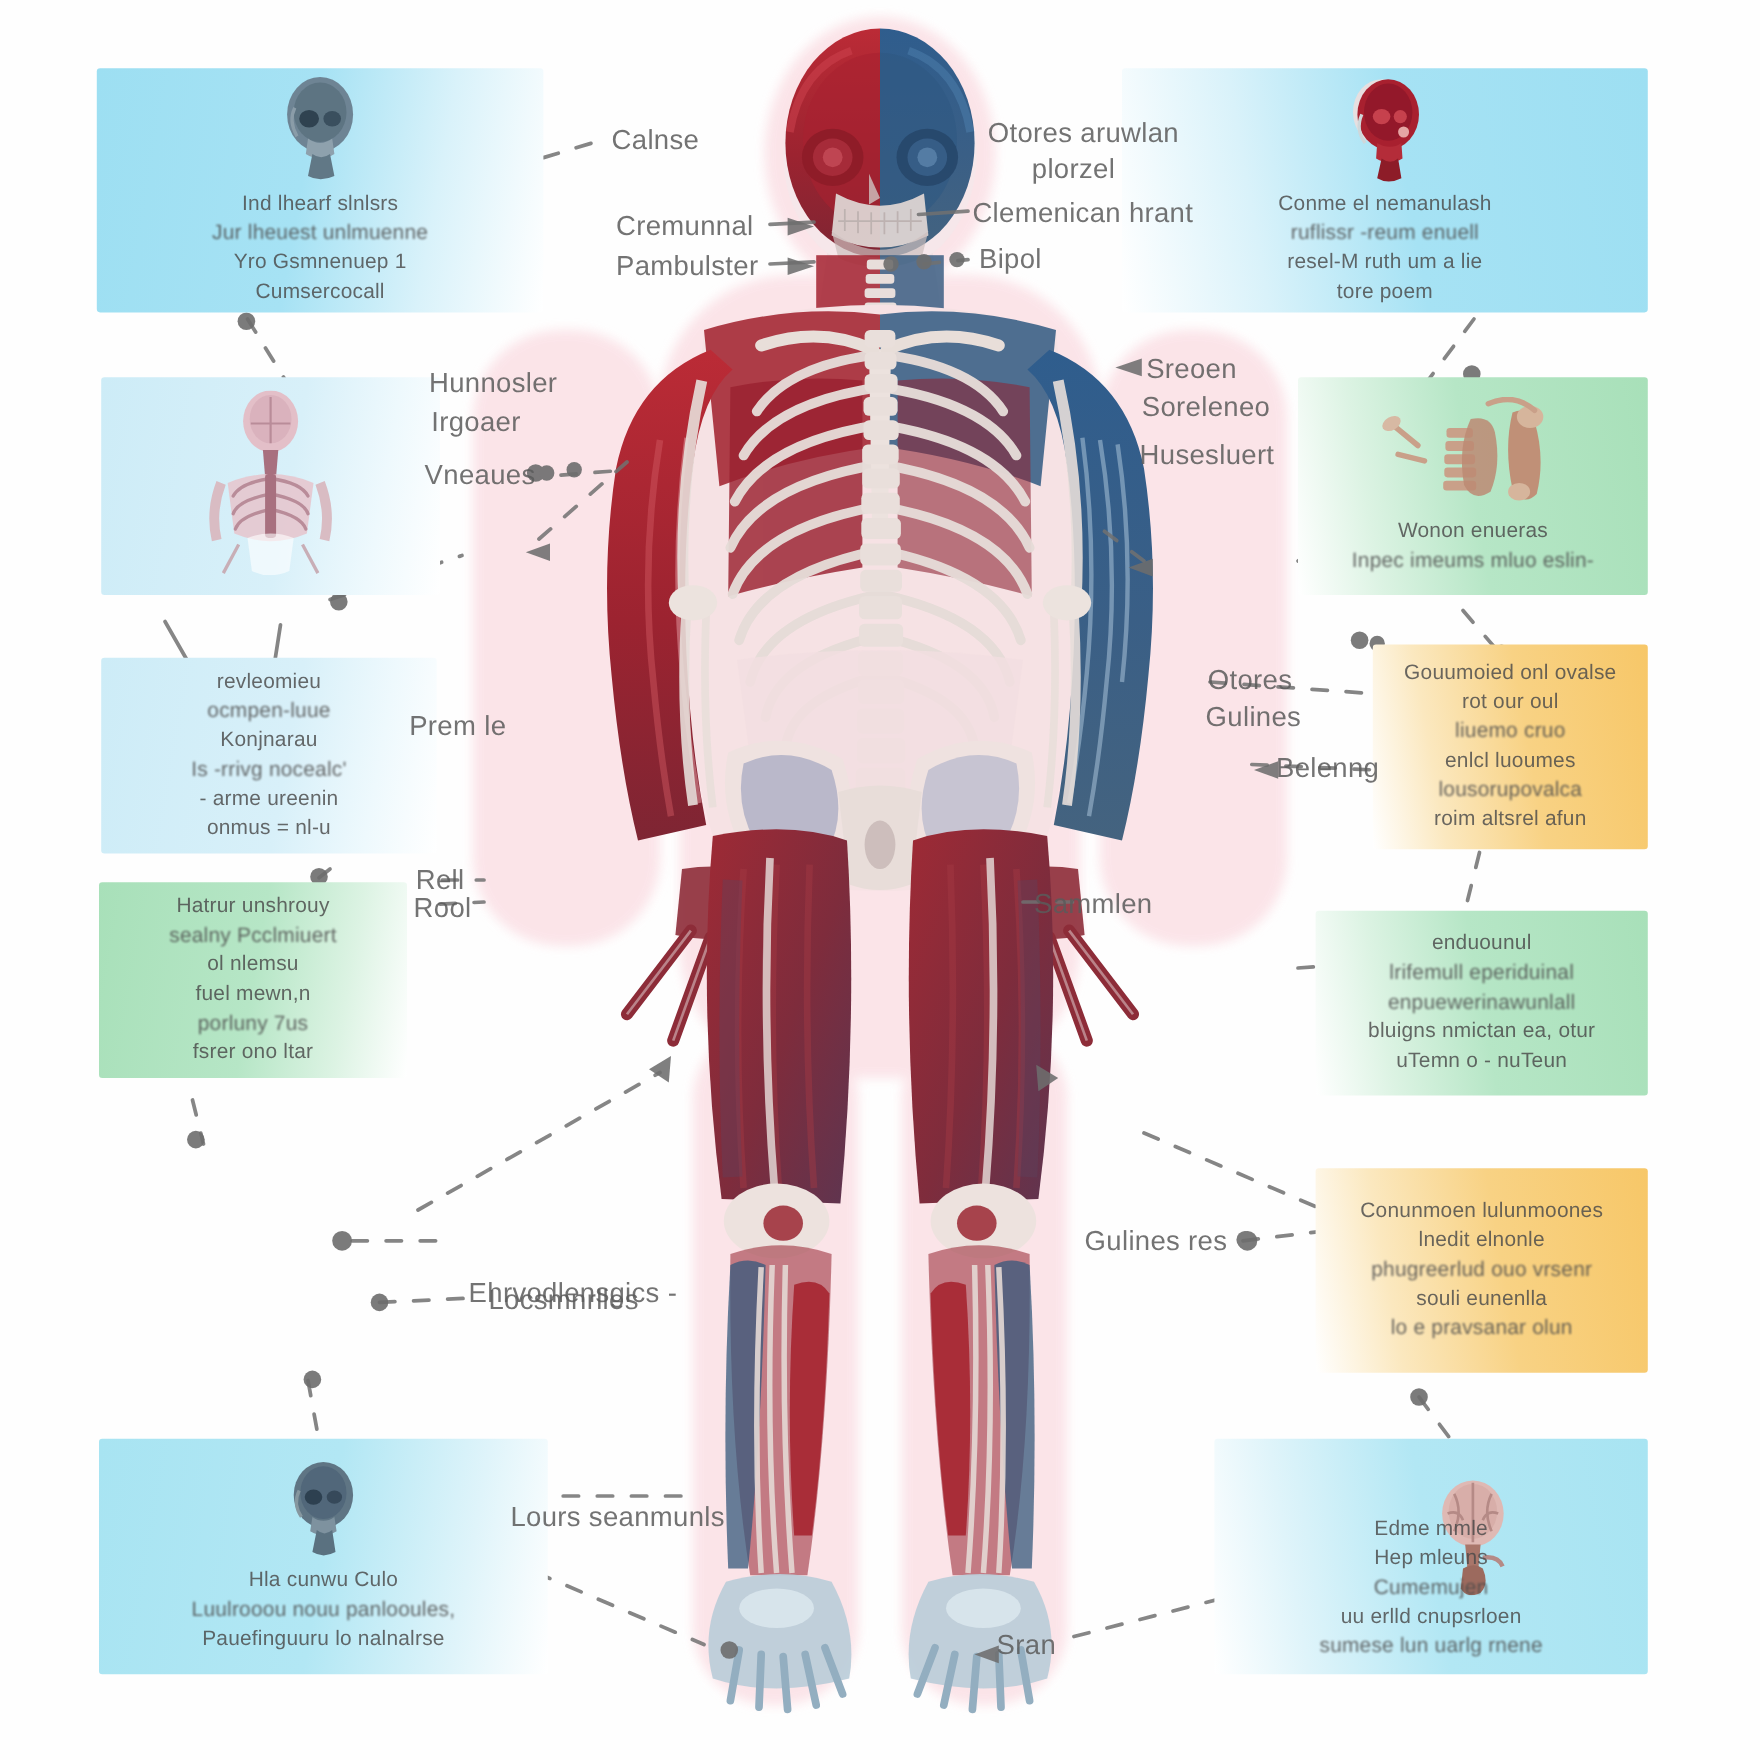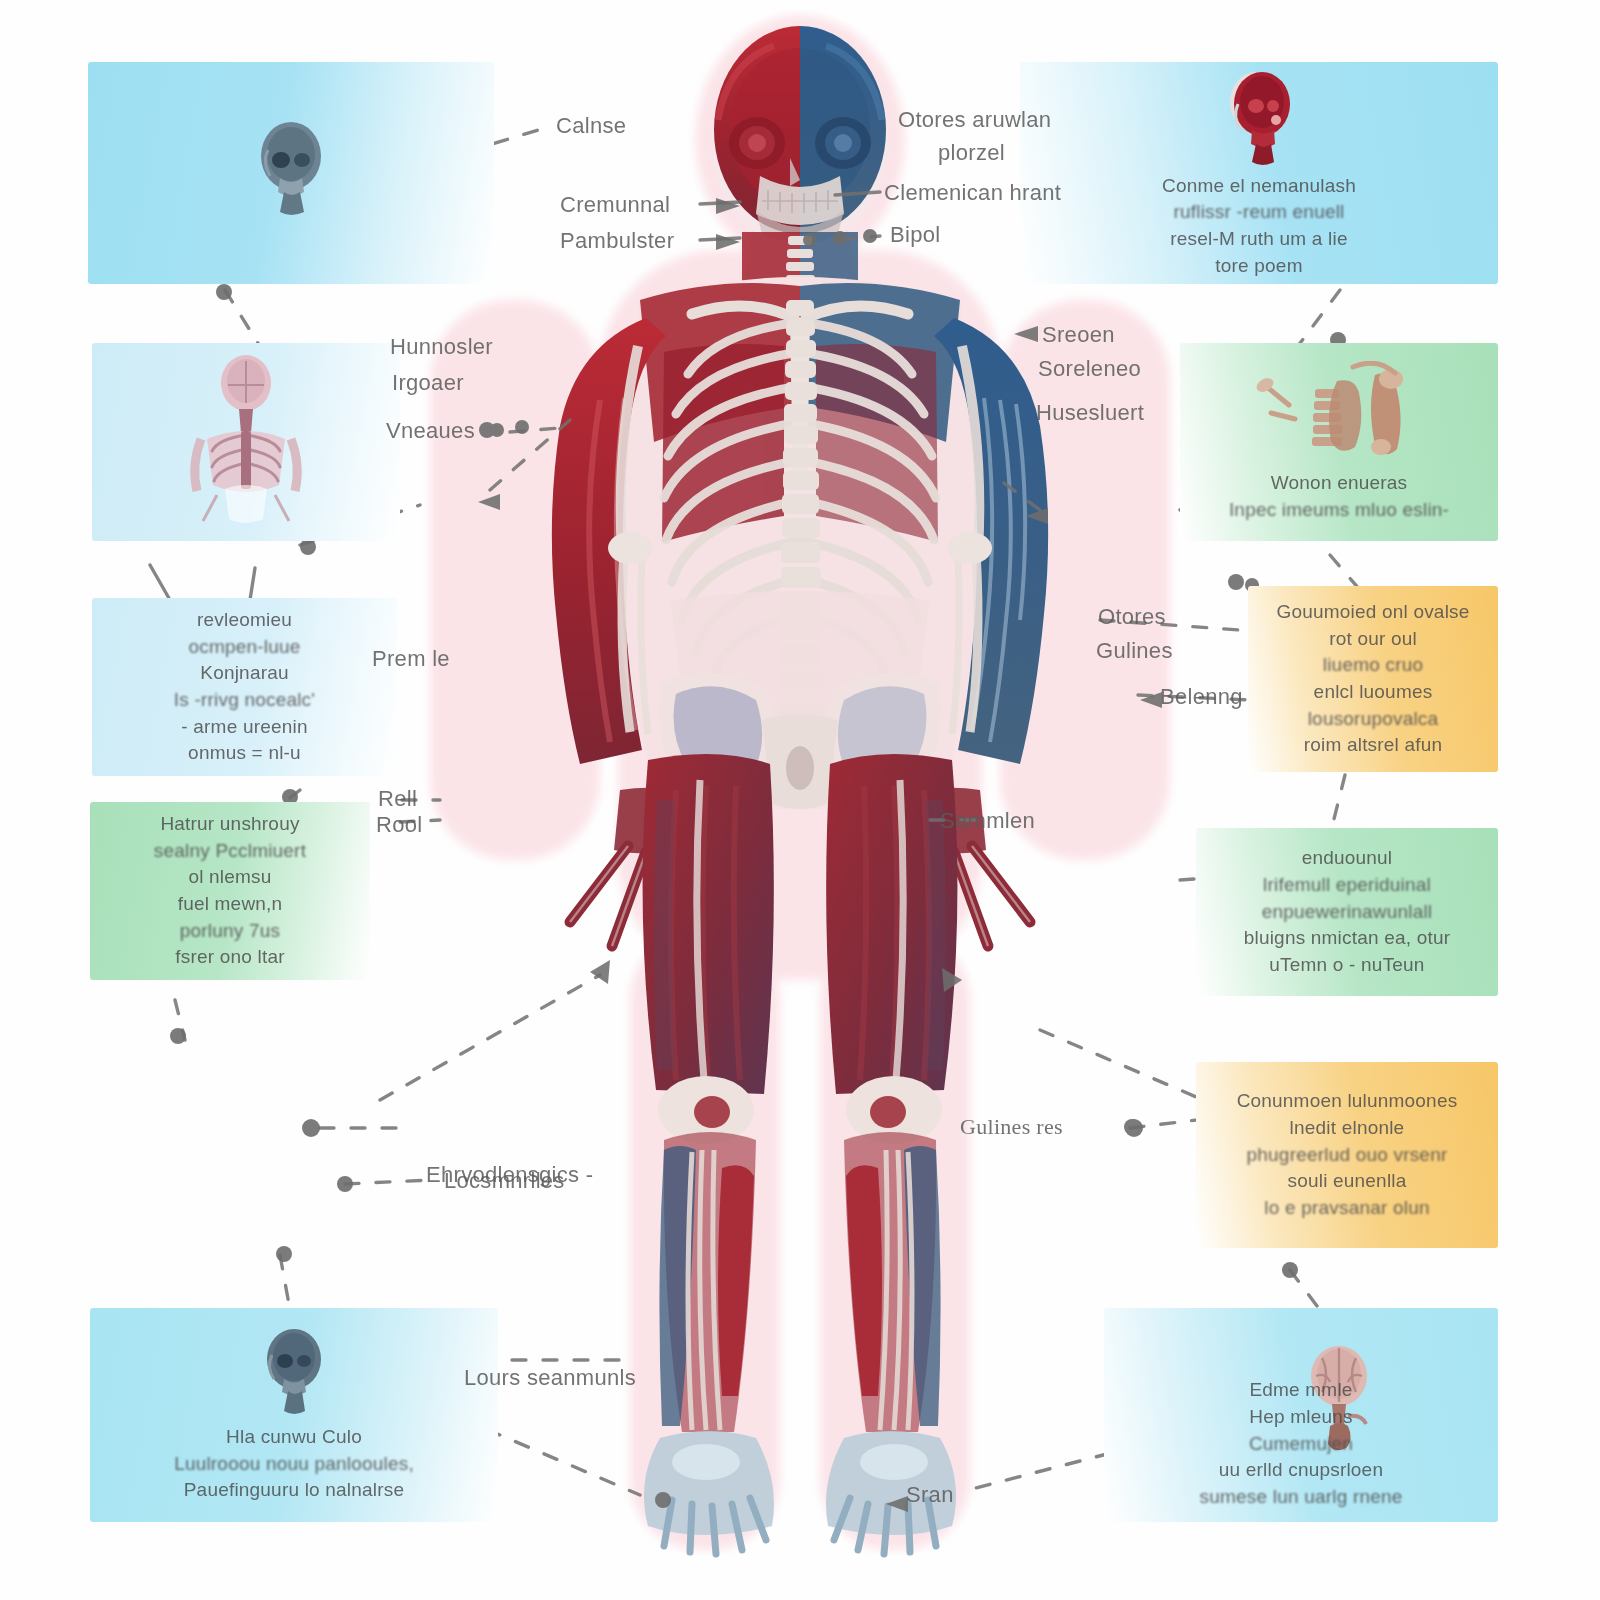--- a/index.html
+++ b/index.html
@@ -22,21 +22,21 @@
   .bx-blue-r {background:linear-gradient(260deg,#9ddff2 0%,#a6e2f4 46%,#d9f2fa 74%,#ffffff 100%);}
   .bx-pale   {background:linear-gradient(100deg,#cdecf7 0%,#d8f0f9 55%,#eef9fd 80%,#ffffff 100%);}
   .bx-green  {background:linear-gradient(100deg,#a8e0b9 0%,#b6e6c6 50%,#dcf3e3 78%,#ffffff 100%);}
   .bx-green-r{background:linear-gradient(260deg,#a8e0b9 0%,#b6e6c6 50%,#dcf3e3 78%,#ffffff 100%);}
   .bx-orange {background:linear-gradient(260deg,#f7c768 0%,#f8d284 44%,#fbe8bf 76%,#ffffff 100%);}
   .bx-pink   {background:linear-gradient(100deg,#f6c3d4 0%,#f8cedc 48%,#fbe6ee 78%,#ffffff 100%);}
   .bx-cyan   {background:linear-gradient(100deg,#a8e4f2 0%,#b2e7f4 50%,#dff4fa 80%,#ffffff 100%);}
   .bx-cyan-r {background:linear-gradient(260deg,#a8e4f2 0%,#b2e7f4 50%,#dff4fa 80%,#ffffff 100%);}
 
   
-  .lbl{position:absolute;font-size:22px;color:#5b5b5b;
+  .lbl{position:absolute;font-size:25px;color:#5b5b5b;
        filter:blur(.6px);opacity:.85;white-space:nowrap;letter-spacing:.3px;}
   .lbl.r{text-align:right;}
 
   .icon-wrap{display:flex;align-items:center;justify-content:center;
              margin-bottom:6px;}
   svg{display:block;}
   .layer{position:absolute;inset:0;pointer-events:none;}
 </style>
 </head>
 <body>
@@ -428,20 +428,26 @@
       <svg width="86" height="100" viewBox="0 0 86 100">
         <ellipse cx="43" cy="36" rx="30" ry="34" fill="#6e8494"></ellipse>
         <ellipse cx="43" cy="34" rx="24" ry="27" fill="#5d7482"></ellipse>
         <ellipse cx="33" cy="40" rx="9" ry="8" fill="#2f4250"></ellipse>
         <ellipse cx="54" cy="40" rx="8" ry="7" fill="#3a4f5e"></ellipse>
         <path d="M32 58 q11 8 22 0 l2 14 q-13 8 -26 0 Z" fill="#8ea1ad"></path>
         <path d="M36 72 q8 6 16 0 l4 20 q-13 6 -24 0 Z" fill="#617886"></path>
         <path d="M20 30 q-6 12 2 26" stroke="#8a9ca8" stroke-width="3" fill="none"></path>
       </svg>
     </div>
+    <div class="lines">
+      <div class="ln">Ind lhearf slnlsrs</div>
+      <div class="ln w">Jur lheuest unlmuenne</div>
+      <div class="ln">Yro Gsmnenuep 1</div>
+      <div class="ln">Cumsercocall</div>
+    </div>
   </div>
 
   <div class="box bx-blue-r" style="left:1020px;top:62px;width:478px;height:222px;">
     <div class="icon-wrap">
       <svg width="86" height="100" viewBox="0 0 86 100">
         <ellipse cx="40" cy="34" rx="26" ry="30" fill="#e7dfe0"></ellipse>
         <ellipse cx="46" cy="36" rx="28" ry="32" fill="#a8202f"></ellipse>
         <ellipse cx="46" cy="34" rx="22" ry="26" fill="#93182a"></ellipse>
         <ellipse cx="40" cy="38" rx="8" ry="7" fill="#c6414d"></ellipse>
         <ellipse cx="57" cy="38" rx="6" ry="6" fill="#c6414d"></ellipse>
@@ -628,17 +634,17 @@
   <div class="lbl" style="left:1036px;top:400px;">Husesluert</div>
   <div class="lbl" style="left:372px;top:646px;">Prem le</div>
   <div class="lbl" style="left:1098px;top:604px;">Otores</div>
   <div class="lbl" style="left:1096px;top:638px;">Gulines</div>
   <div class="lbl" style="left:1160px;top:684px;">Belenng</div>
   <div class="lbl" style="left:378px;top:786px;">Rell</div>
   <div class="lbl" style="left:376px;top:812px;">Rool</div>
   <div class="lbl" style="left:940px;top:808px;">Sammlen</div>
   <div class="lbl" style="left:426px;top:1114px;margin-top:48px;">Ehrvodlensgics -</div>
   <div class="lbl" style="left:444px;top:1168px;">Locsmnrlles</div>
-  <div class="lbl" style="left:960px;top:1114px;font-family:Liberation Serif, serif;">Gulines res</div>
+  <div class="lbl" style="left:986px;top:1114px;">Gulines res</div>
   <div class="lbl" style="left:464px;top:1346px;margin-top:19px;">Lours seanmunls</div>
   <div class="lbl" style="left:906px;top:1482px;">Sran</div>
 
 </div>
 
 </body></html>

